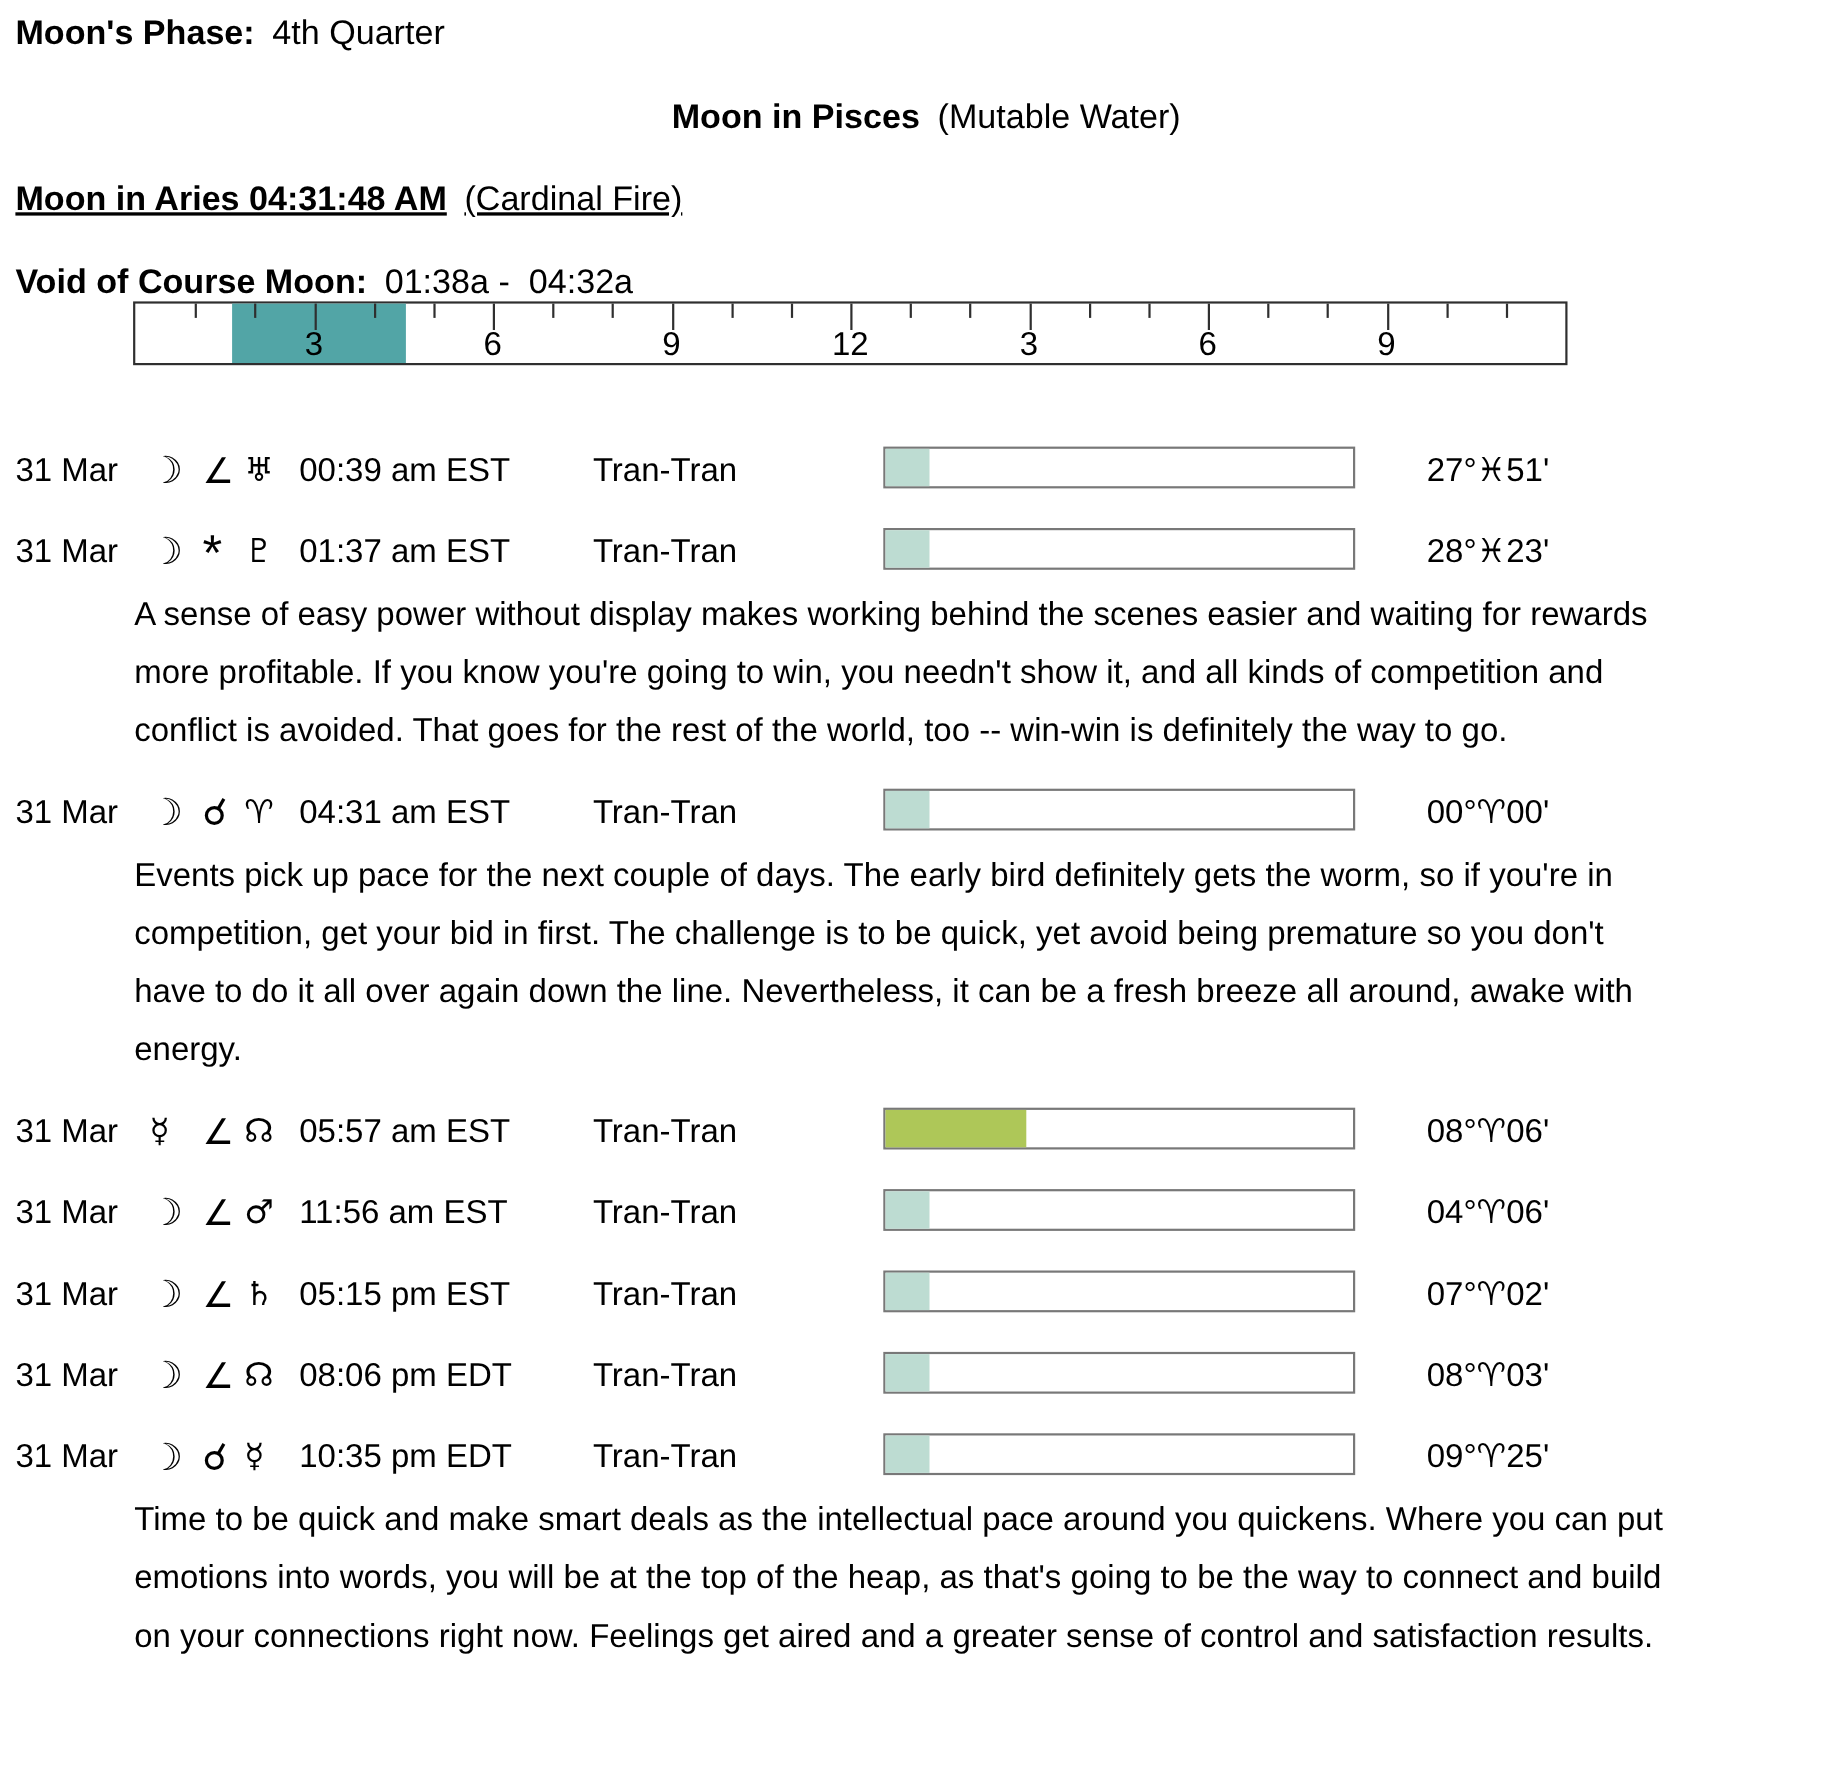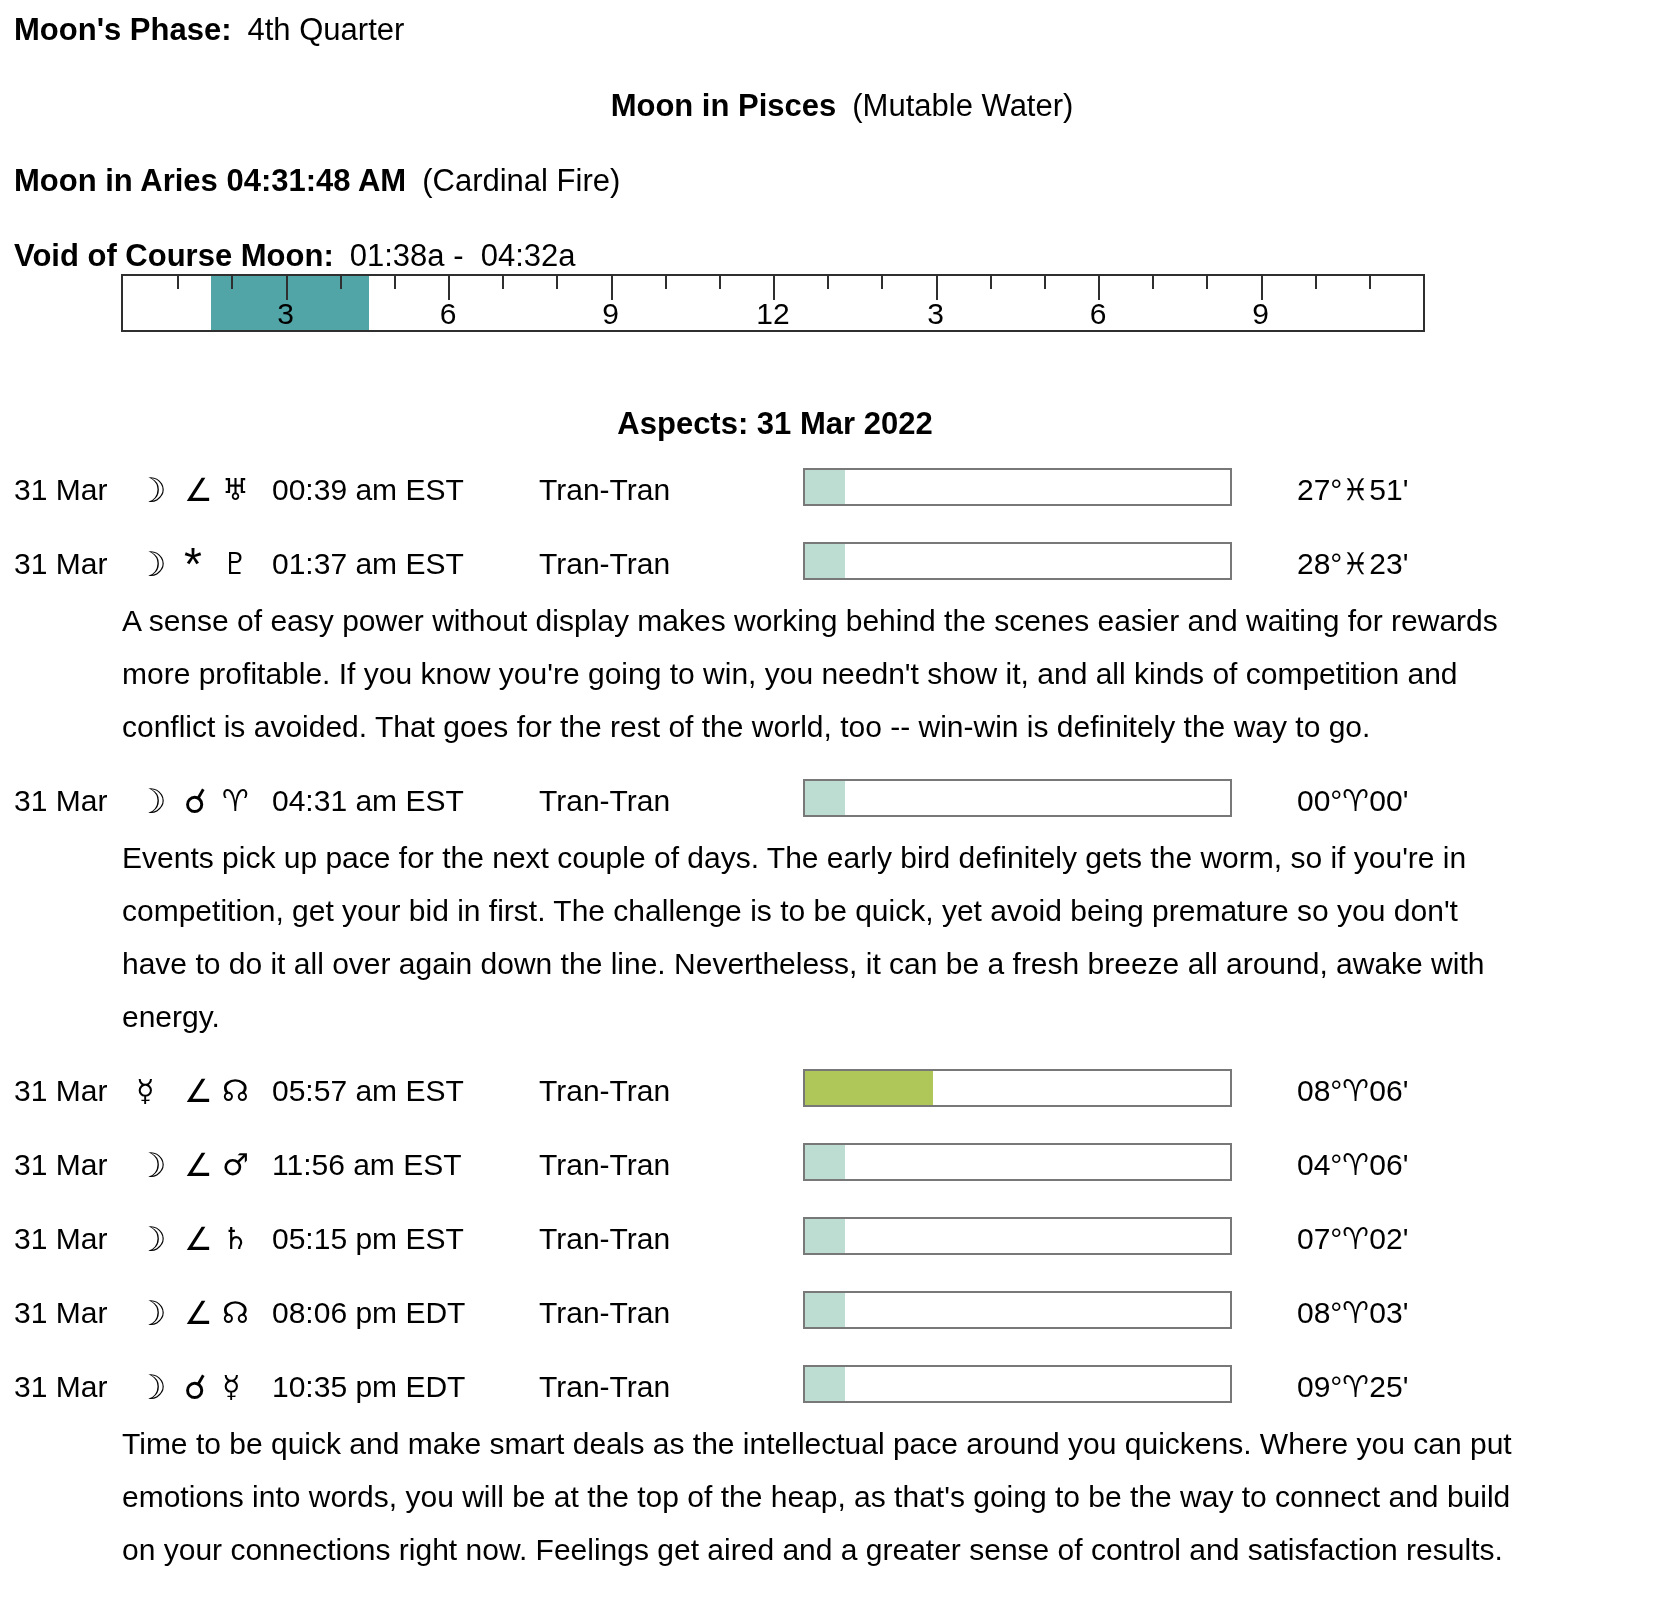--- a/index.html
+++ b/index.html
@@ -9,21 +9,21 @@
     position:relative; overflow:hidden;
   }
   
   .topline { display:flex; justify-content:space-between; align-items:baseline;
              padding:12px 128px 0 14px; }
   .hline { font-size:31px; line-height:36px; }
   .hlabel { font-weight:bold; }
   .hvalue { font-weight:normal; margin-left:16px; }
   .phase-angle { font-size:28px; font-weight:normal; white-space:pre; }
   .l2 { margin:40px 0 12px 14px;text-align:center; }
-  .l3 { margin:39px 0 0 14px; }
+  .l3 { margin:39px 0 0 14px;text-decoration:underline; }
   .l4 { margin:39px 0 0 14px; }
   .voc-value { white-space:pre; }
   
   .ruler { position:relative; margin:0 0 0 121px; width:1304px; height:58px;
            border:2px solid #2f2f2f; box-sizing:border-box; background:#fff; }
   .voc-band { position:absolute; top:0; bottom:0; }
   .tick { position:absolute; top:0; width:2px; height:13px; background:#2f2f2f; }
   .tick.major { height:24px; }
   .rlabel { position:absolute; bottom:1px; transform:translateX(-50%);
             font-size:30px; line-height:30px; }
@@ -99,21 +99,20 @@
     <span class="rlabel" style="left: 12.5%;">3</span>
     <span class="rlabel" style="left: 25%;">6</span>
     <span class="rlabel" style="left: 37.5%;">9</span>
     <span class="rlabel" style="left: 50%;">12</span>
     <span class="rlabel" style="left: 62.5%;">3</span>
     <span class="rlabel" style="left: 75%;">6</span>
     <span class="rlabel" style="left: 87.5%;">9</span>
   </div>
 
 <div class="aspects">
-  <div class="aspects-title">Aspects: 31 Mar 2022</div>
   <div>
   <div class="arow-block">
     <div class="arow">
       <span class="a-date">31 Mar</span>
       <span class="a-b1 glyph g-moon">☽</span>
       <span class="a-asp glyph g-semisquare">∠</span>
       <span class="a-b2 glyph g-uranus">♅</span>
       <span class="a-time">00:39 am EST</span>
       <span class="a-type">Tran-Tran</span>
       <span class="a-bar"><span class="a-fill" style="width: 9.5%; background: rgb(189, 220, 210);"></span></span>

